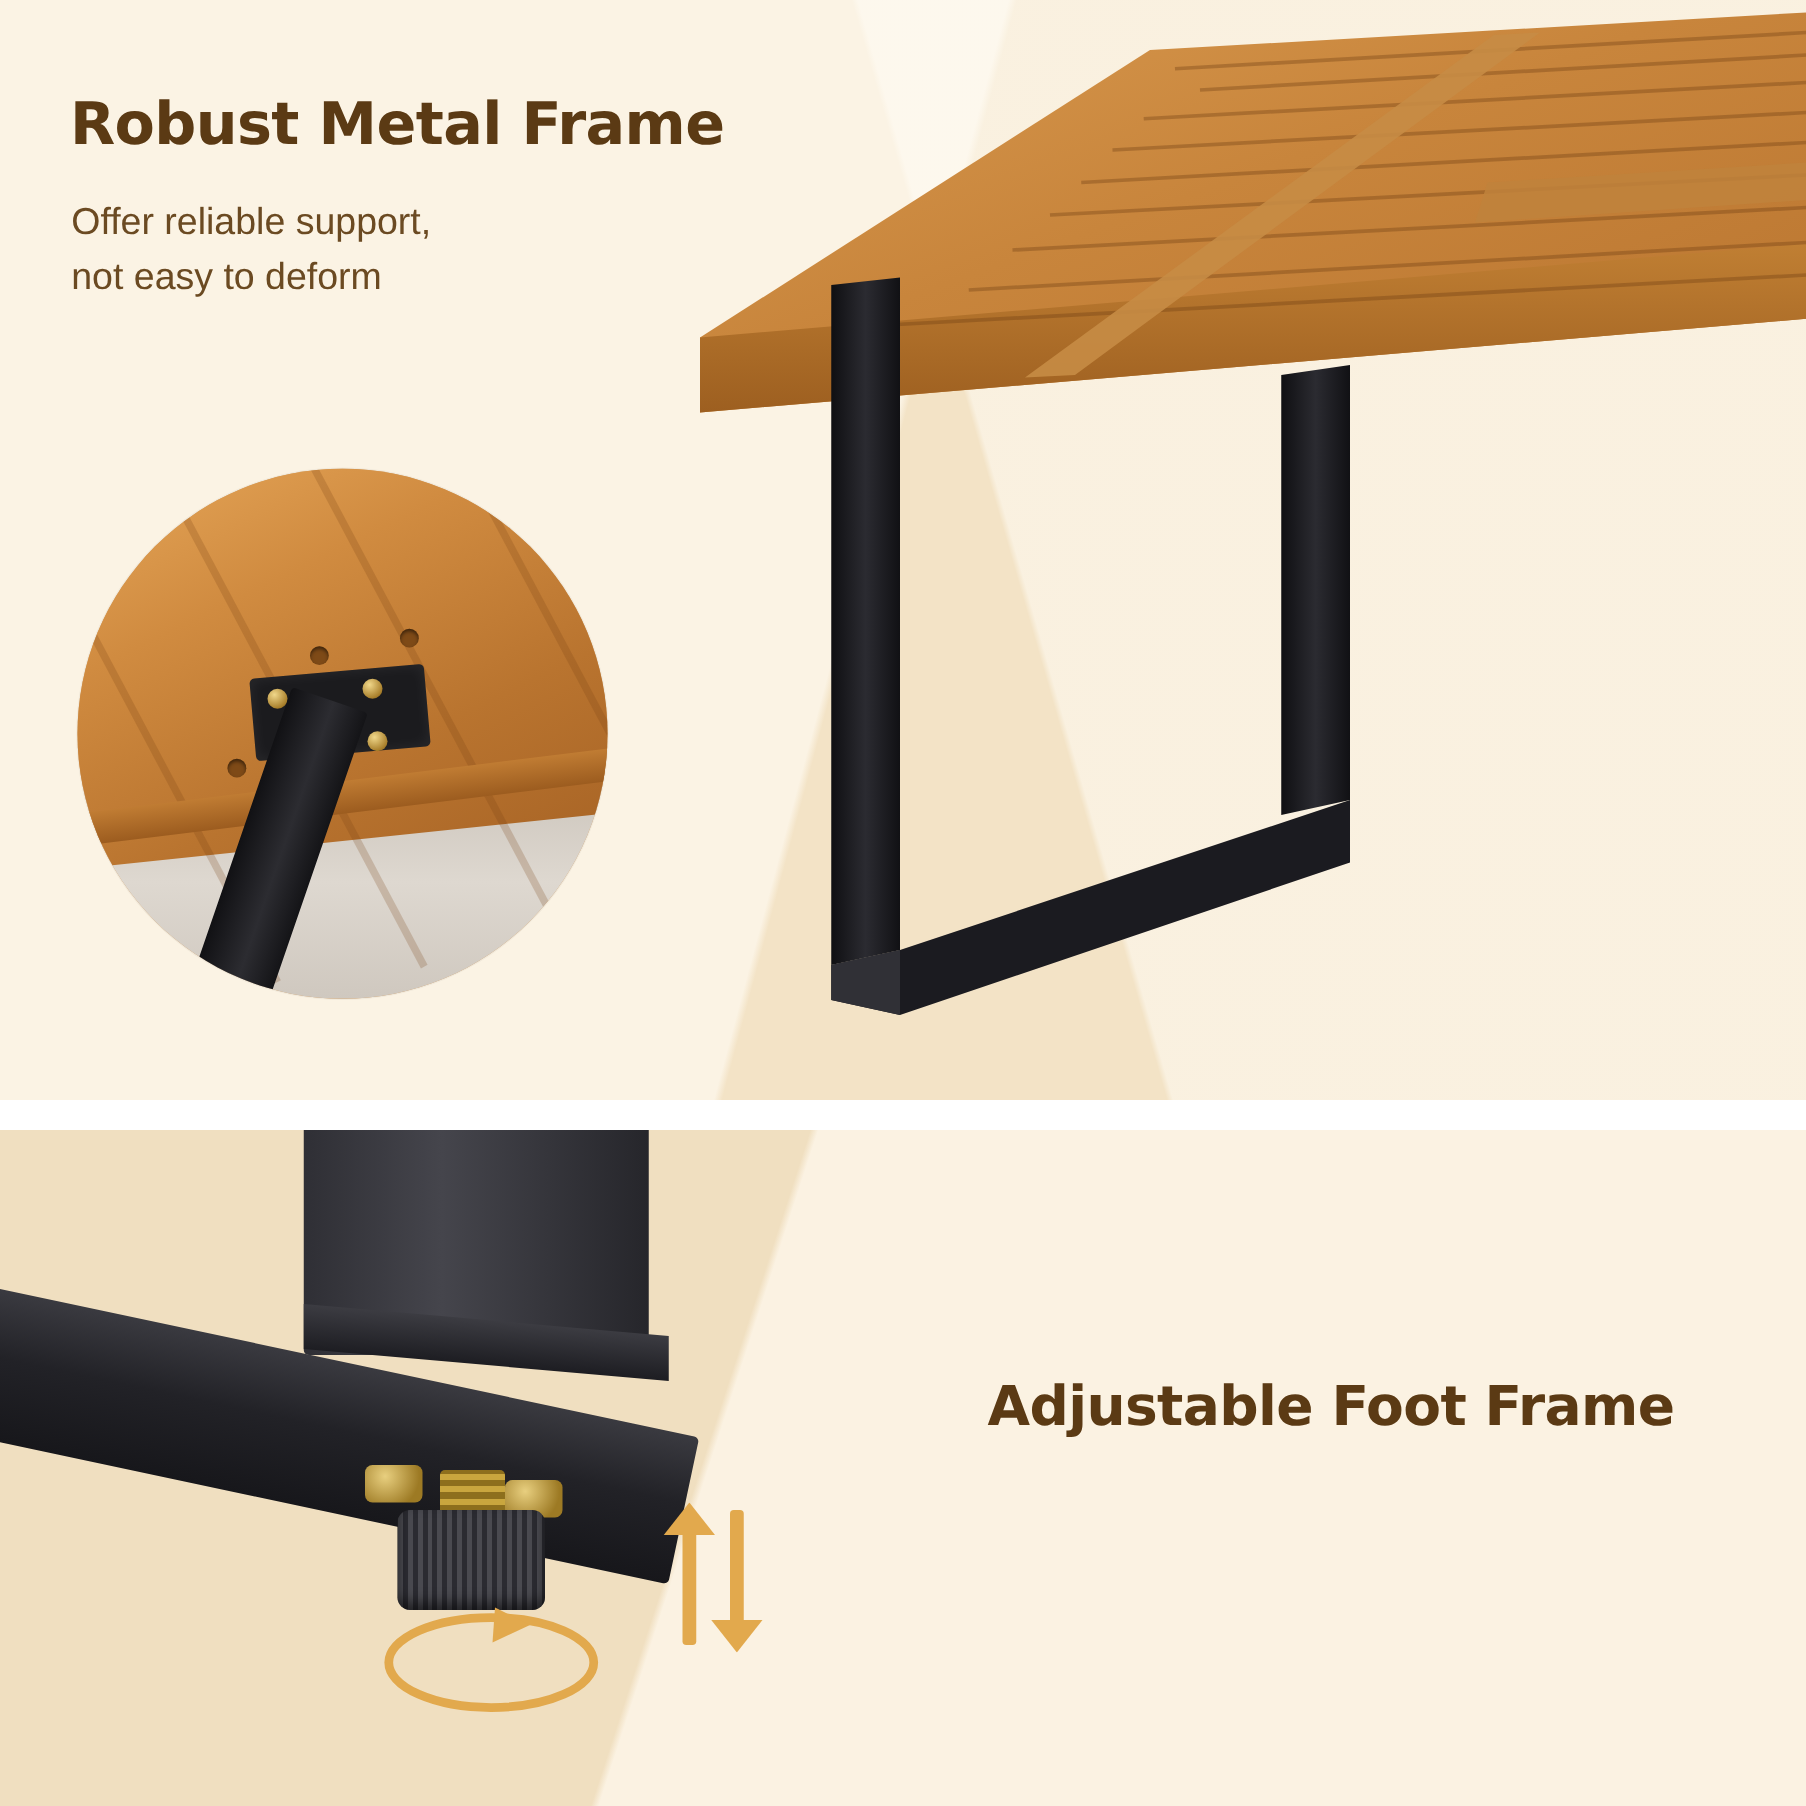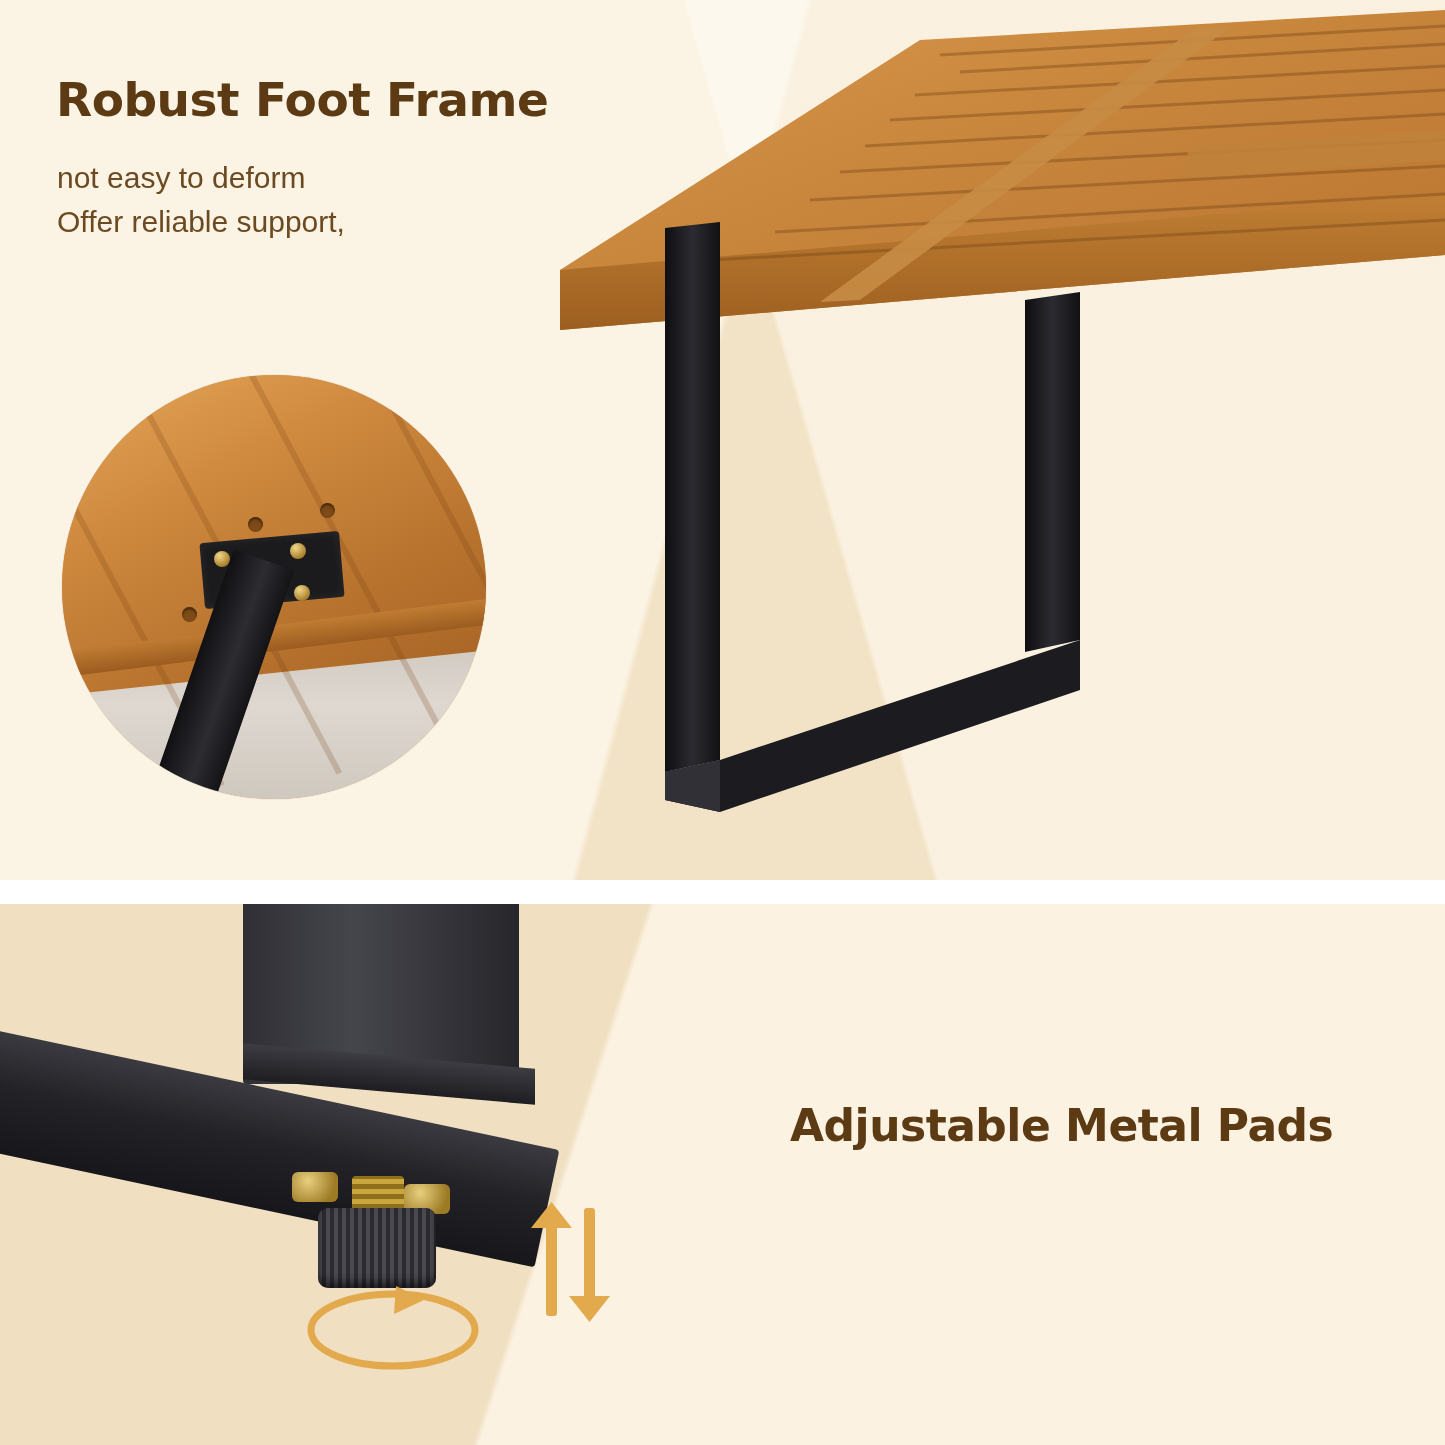--- a/index.html
+++ b/index.html
@@ -200,24 +200,24 @@
         <path d="M 760 22 L 800 20 L 430 295 L 390 297 Z" fill="#c78c45" opacity=".0"></path>
         <path d="M 670 146 L 925 130 L 925 160 L 660 178 Z" fill="#c0833c" opacity=".85"></path>
 
         <path d="M 145 228 L 200 222 L 200 760 L 145 772 Z" fill="url(#metal)"></path>
         <path d="M 505 300 L 560 292 L 560 640 L 505 652 Z" fill="url(#metal)"></path>
         <path d="M 145 772 L 200 760 L 560 640 L 560 690 L 200 812 L 145 800 Z" fill="#1b1b20"></path>
         <path d="M 145 772 L 145 800 L 200 812 L 200 760 Z" fill="#303036"></path>
       </svg>
     </div>
 
-    <div class="title-top">Robust Foot Frame</div>
+    <div class="title-top">Robust Metal Frame</div>
     <div class="sub-top">
+      <div>Offer reliable support,</div>
       <div>not easy to deform</div>
-      <div>Offer reliable support,</div>
     </div>
 
     <div class="inset-circle">
       <div class="ic-floor"></div>
       <div class="ic-wood">
         <div class="ic-plank" style="left:-10%;top:-20%;width:6px;height:160%;"></div>
         <div class="ic-plank" style="left:14%;top:-20%;width:6px;height:160%;"></div>
         <div class="ic-plank" style="left:38%;top:-20%;width:6px;height:160%;"></div>
         <div class="ic-plank" style="left:62%;top:-20%;width:6px;height:160%;"></div>
         <div class="ic-plank" style="left:86%;top:-20%;width:6px;height:160%;"></div>
@@ -257,18 +257,18 @@
       <svg class="arrow-ud" viewBox="0 0 90 120">
         <g fill="#e2a94d">
           <rect x="18" y="18" width="11" height="96" rx="3"></rect>
           <polygon points="23.5,0 44,26 3,26"></polygon>
           <rect x="56" y="6" width="11" height="96" rx="3"></rect>
           <polygon points="61.5,120 82,94 41,94"></polygon>
         </g>
       </svg>
     </div>
 
-    <div class="title-bot">Adjustable Metal Pads</div>
+    <div class="title-bot">Adjustable Foot Frame</div>
     <div class="sub-bot">
     </div>
   </div>
 
 </div>
 
 </body></html>

